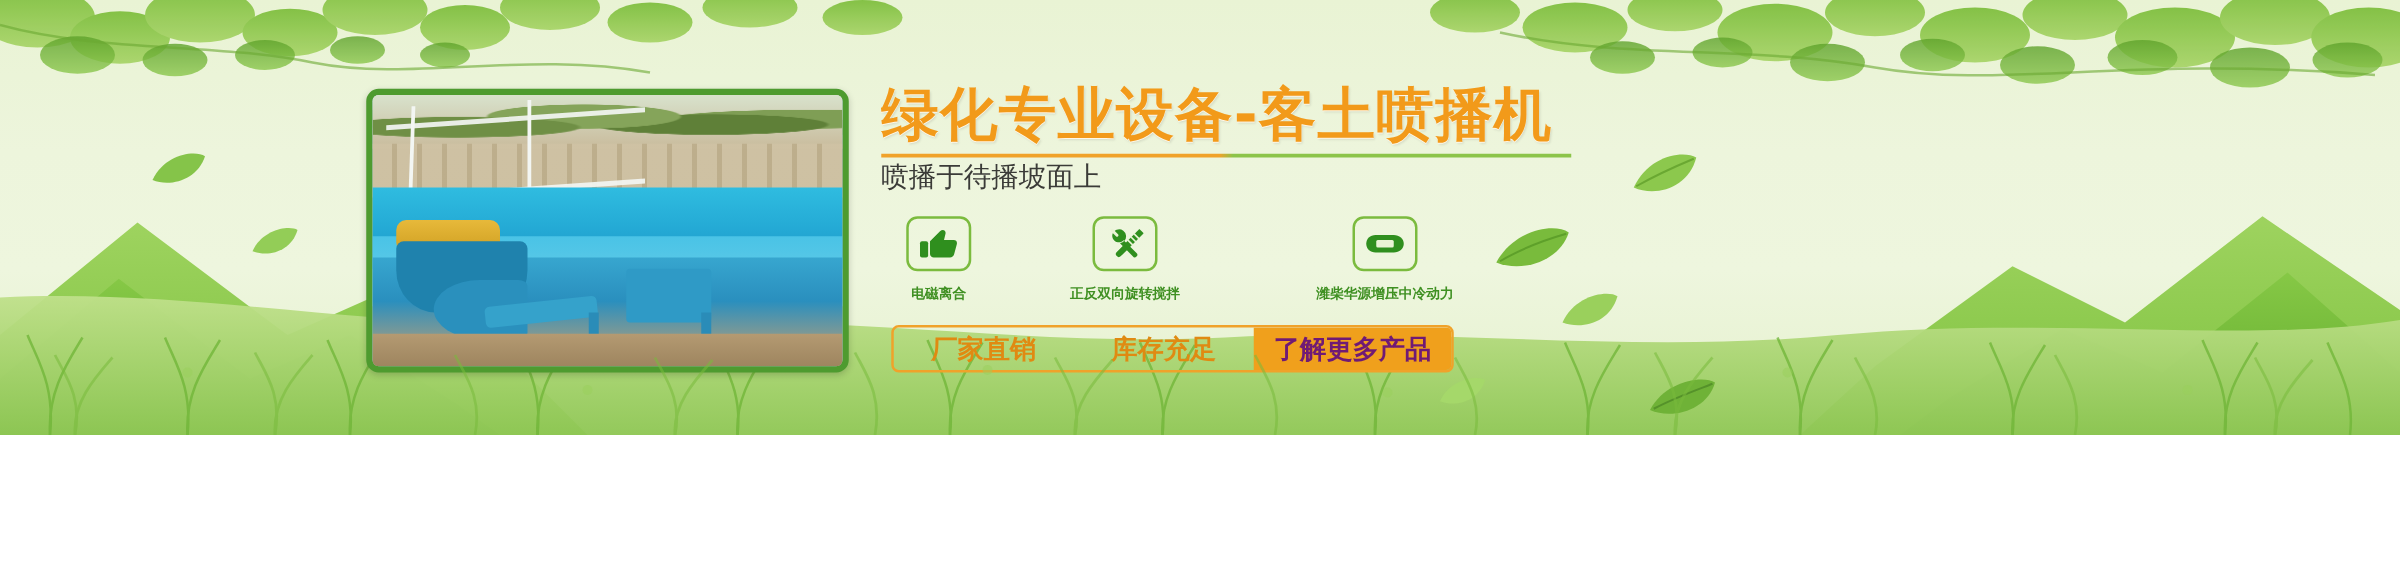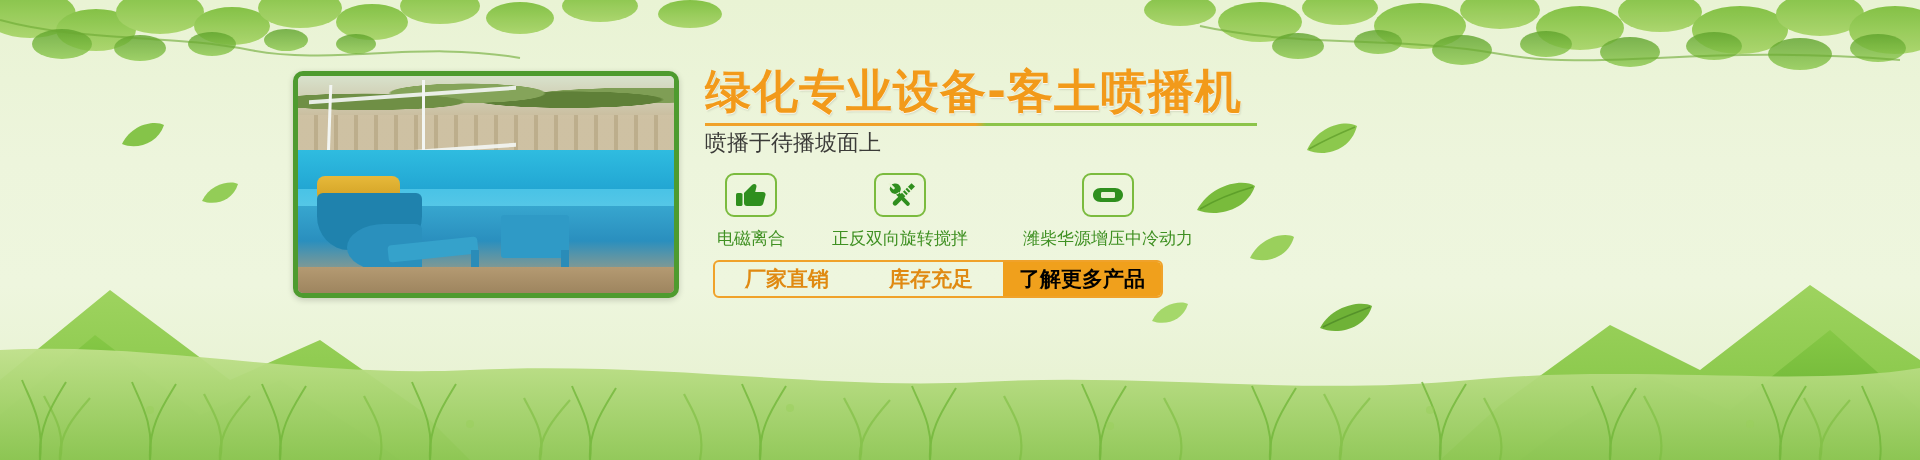--- a/index.html
+++ b/index.html
@@ -3,21 +3,21 @@
 <meta charset="utf-8">
 <style>
   * { box-sizing: border-box; margin: 0; padding: 0; }
   html, body {
     width: 1920px; height: 460px;
     overflow: hidden;
     font-family: "DejaVu Sans", "Liberation Sans", sans-serif;
   }
   #banner {
     position: relative;
-    width: 1920px; height: 460px;
+    width: 1920px; height: 348px;
     background: linear-gradient(180deg,#e9f3d4 0%, #edf5dc 35%, #eef6de 62%, #e4f0cc 100%);
     overflow: hidden;
   }
 
   
   .foliage-top {
     position: absolute; top: 0; left: 0; width: 1920px; height: 110px;
     pointer-events: none;
   }
   .foliage-bottom {
@@ -103,37 +103,37 @@
   .f1 { width: 92px; }
   .f2 { width: 190px; margin-left: 8px; }
   .f3 { width: 206px; margin-left: 10px; }
   .f-icon {
     width: 52px; height: 44px; margin: 0 auto;
     border: 2px solid #7bbb3e; border-radius: 9px;
     display: flex; align-items: center; justify-content: center;
     background: transparent;
   }
   .f-label {
-    margin-top: 10px; font-size: 17px; color: #3f9022; white-space: nowrap;
+    margin-top: 10px; font-size: 11px; color: #3f9022; white-space: nowrap; font-weight: bold;
   }
 
   
   .cta {
     position: absolute; left: 713px; top: 260px;
     display: flex; align-items: stretch;
     border: 2px solid #f0a22a; border-radius: 6px;
     height: 38px; background: transparent; overflow: hidden;
   }
   .cta-tag {
     display: flex; align-items: center; padding: 0 30px;
     font-size: 21px; font-weight: 700; color: #e08a12; white-space: nowrap;
   }
   .cta-btn {
     display: flex; align-items: center; padding: 12px 16px;
-    background: #f0a01c; color: #000000;
+    background: #f0a01c; color: #701a75;
     font-size: 21px; font-weight: 700; white-space: nowrap;
   }
 
   
   .leaf { position: absolute; pointer-events: none; }
 </style>
 </head>
 <body>
 
 <div id="banner">

